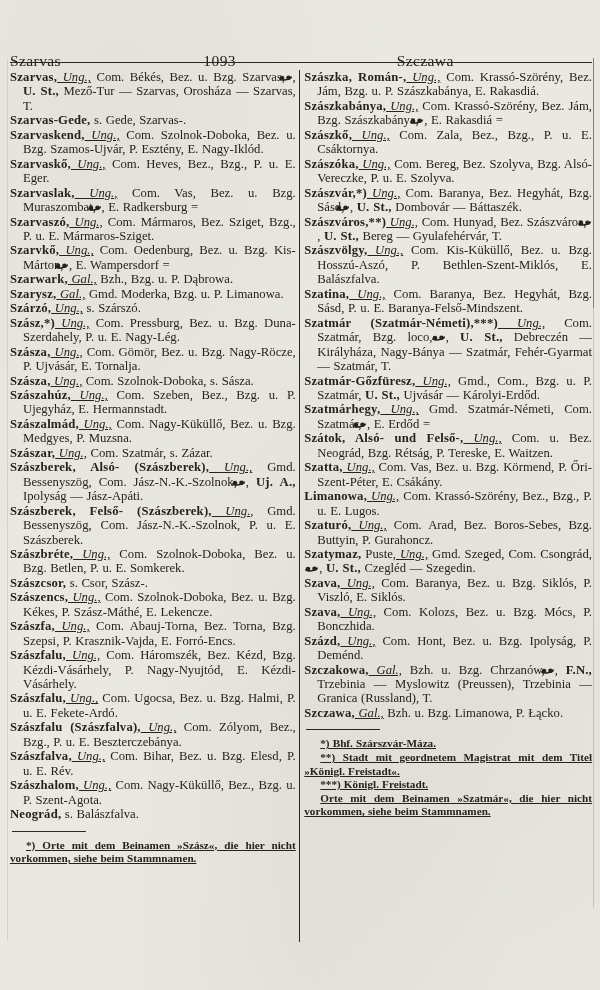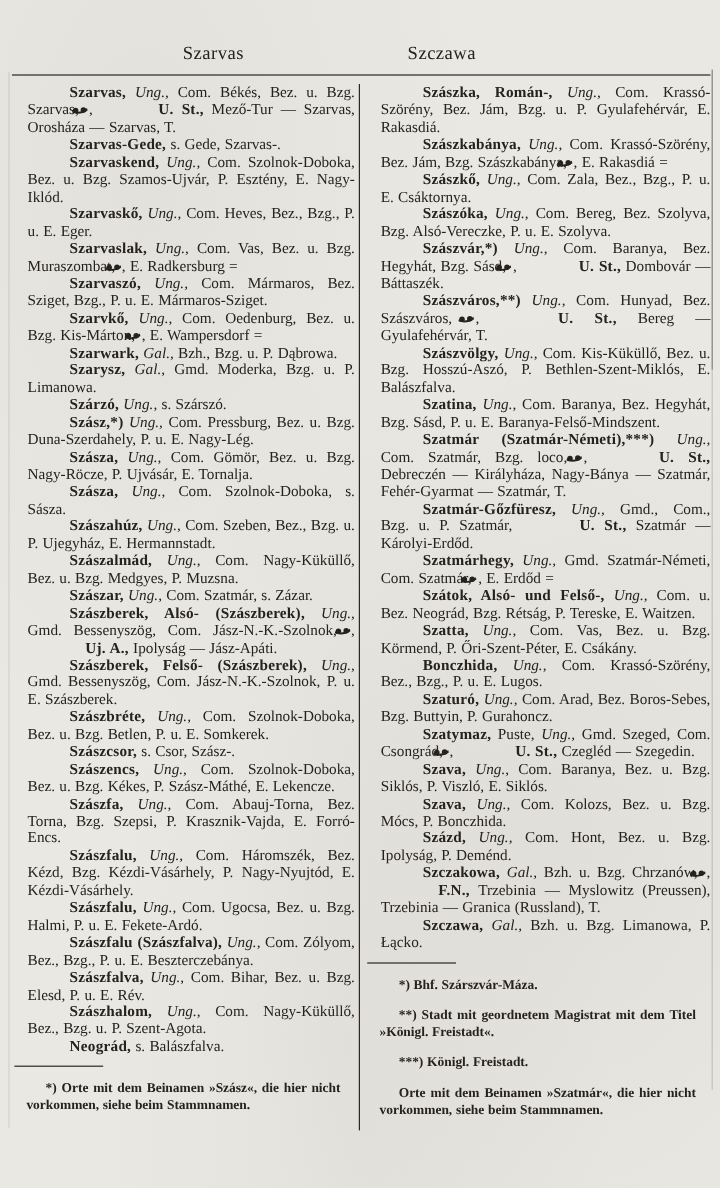--- a/index.html
+++ b/index.html
@@ -19,67 +19,69 @@
   
   .edge-left{position:absolute;left:7px;top:60px;width:1px;height:880px;background:rgba(45,40,33,.12);}
   .edge-right{position:absolute;right:6px;top:58px;width:1.5px;height:250px;background:rgba(45,40,33,.55);}
   .edge-right2{position:absolute;right:6px;top:308px;width:1px;height:600px;background:rgba(45,40,33,.18);}
 
   .header{
     position:absolute;top:36px;left:10px;right:10px;height:22px;
     display:grid;grid-template-columns:1fr 1fr 1fr;align-items:baseline;
     font-size:15.5px;letter-spacing:.4px;
   }
-  .header .hl{text-align:right;}
+  .header .hl{text-align:left;margin-top:16px;}
   .head-rule{position:absolute;top:62px;left:10px;right:8px;border-top:1.5px solid #2c2722;}
 
   .columns{
     position:absolute;top:70px;left:10px;right:8px;bottom:4px;
     display:flex;
   }
   .col{width:287px;}
   .col.right{width:289px;}
   .divider{width:1.5px;background:#2c2722;height:872px;margin:0 4px 0 3px;flex:none;}
 
   p.entry{
     margin:0;
     font-size:12.7px;
     line-height:14.45px;
     text-align:justify;
     text-indent:-13px;
     padding-left:13px;
     word-spacing:.4px;
   }
-  .b{font-weight:bold;letter-spacing:.2px;margin-left:48px;}
-  .i{font-style:italic;}
+  .b{font-weight:bold;letter-spacing:.2px;}
+  .i{font-style:italic;text-decoration:underline;}
 
   .horn{display:inline-block;line-height:0;}
   .horn svg{vertical-align:-1px;}
 
   .foot-rule{width:74px;border-top:1.3px solid #2c2722;margin:9px 0 7px 2px;}
   p.footnote{
-    margin:12px;
+    margin:0;
     font-size:11.2px;
     line-height:13.6px;
     font-weight:bold;
     text-align:justify;
     text-indent:16px;
     word-spacing:.3px;
+    text-decoration:underline;
   }
 </style>
 </head>
 <body>
 
 <div class="page">
   <div class="edge-left"></div>
   <div class="edge-right"></div>
   <div class="edge-right2"></div>
 
   <div class="header">
     <span class="hl">Szarvas</span>
+    <span class="hl">1093</span>
     <span class="hl">Szczawa</span>
   </div>
   <div class="head-rule"></div>
 
   <div class="columns">
     <div class="col left">
       <div>
           <p class="entry"><span class="b">Szarvas,</span><span class="i"> Ung.,</span><span class="n"> Com. Békés, Bez. u. Bzg. Szarvas, </span><span class="horn"><svg width="15" height="8" viewBox="0 0 30 16" xmlns="http://www.w3.org/2000/svg">
                 <circle cx="8" cy="8" r="4.6" fill="#26221d"></circle>
                 <circle cx="21" cy="7.4" r="4.6" fill="#26221d"></circle>
@@ -128,21 +130,21 @@
       <div class="foot-rule"></div>
       <div>
           <p class="footnote">*) Orte mit dem Beinamen »Szász«, die hier nicht vorkommen, siehe beim Stammnamen.</p>
         </div>
     </div>
 
     <div class="divider"></div>
 
     <div class="col right">
       <div>
-          <p class="entry"><span class="b">Szászka, Román-,</span><span class="i"> Ung.,</span><span class="n"> Com. Krassó-Szörény, Bez. Jám, Bzg. u. P. Gyulafehérvár, E. Rakasdiá.</span></p>
+          <p class="entry"><span class="b">Szászka, Román-,</span><span class="i"> Ung.,</span><span class="n"> Com. Krassó-Szörény, Bez. Jám, Bzg. u. P. Szászkabánya, E. Rakasdiá.</span></p>
           <p class="entry"><span class="b">Szászkabánya,</span><span class="i"> Ung.,</span><span class="n"> Com. Krassó-Szörény, Bez. Jám, Bzg. Szászkabánya, </span><span class="horn"><svg width="15" height="8" viewBox="0 0 30 16" xmlns="http://www.w3.org/2000/svg">
                 <circle cx="8" cy="8" r="4.6" fill="#26221d"></circle>
                 <circle cx="21" cy="7.4" r="4.6" fill="#26221d"></circle>
                 <path d="M2 11 C9 15 20 14 28 8 L27 4 C20 11 9 12 3 8 Z" fill="#26221d"></path>
               </svg></span><span class="n">, E. Rakasdiá =</span></p>
           <p class="entry"><span class="b">Szászkő,</span><span class="i"> Ung.,</span><span class="n"> Com. Zala, Bez., Bzg., P. u. E. Csáktornya.</span></p>
           <p class="entry"><span class="b">Szászóka,</span><span class="i"> Ung.,</span><span class="n"> Com. Bereg, Bez. Szolyva, Bzg. Alsó-Vereczke, P. u. E. Szolyva.</span></p>
           <p class="entry"><span class="b">Szászvár,*)</span><span class="i"> Ung.,</span><span class="n"> Com. Baranya, Bez. Hegyhát, Bzg. Sásd, </span><span class="horn"><svg width="15" height="8" viewBox="0 0 30 16" xmlns="http://www.w3.org/2000/svg">
                 <circle cx="8" cy="8" r="4.6" fill="#26221d"></circle>
                 <circle cx="21" cy="7.4" r="4.6" fill="#26221d"></circle>
@@ -153,29 +155,29 @@
                 <circle cx="21" cy="7.4" r="4.6" fill="#26221d"></circle>
                 <path d="M2 11 C9 15 20 14 28 8 L27 4 C20 11 9 12 3 8 Z" fill="#26221d"></path>
               </svg></span><span class="n">, </span><span class="b">U. St.,</span><span class="n"> Bereg — Gyulafehérvár, T.</span></p>
           <p class="entry"><span class="b">Szászvölgy,</span><span class="i"> Ung.,</span><span class="n"> Com. Kis-Küküllő, Bez. u. Bzg. Hosszú-Aszó, P. Bethlen-Szent-Miklós, E. Balászfalva.</span></p>
           <p class="entry"><span class="b">Szatina,</span><span class="i"> Ung.,</span><span class="n"> Com. Baranya, Bez. Hegyhát, Bzg. Sásd, P. u. E. Baranya-Felső-Mindszent.</span></p>
           <p class="entry"><span class="b">Szatmár (Szatmár-Németi),***)</span><span class="i"> Ung.,</span><span class="n"> Com. Szatmár, Bzg. loco, </span><span class="horn"><svg width="15" height="8" viewBox="0 0 30 16" xmlns="http://www.w3.org/2000/svg">
                 <circle cx="8" cy="8" r="4.6" fill="#26221d"></circle>
                 <circle cx="21" cy="7.4" r="4.6" fill="#26221d"></circle>
                 <path d="M2 11 C9 15 20 14 28 8 L27 4 C20 11 9 12 3 8 Z" fill="#26221d"></path>
               </svg></span><span class="n">, </span><span class="b">U. St.,</span><span class="n"> Debreczén — Királyháza, Nagy-Bánya — Szatmár, Fehér-Gyarmat — Szatmár, T.</span></p>
-          <p class="entry"><span class="b">Szatmár-Gőzfüresz,</span><span class="i"> Ung.,</span><span class="n"> Gmd., Com., Bzg. u. P. Szatmár, </span><span class="b">U. St.,</span><span class="n"> Szatmár — Károlyi-Erdőd.</span></p>
+          <p class="entry"><span class="b">Szatmár-Gőzfüresz,</span><span class="i"> Ung.,</span><span class="n"> Gmd., Com., Bzg. u. P. Szatmár, </span><span class="b">U. St.,</span><span class="n"> Ujvásár — Károlyi-Erdőd.</span></p>
           <p class="entry"><span class="b">Szatmárhegy,</span><span class="i"> Ung.,</span><span class="n"> Gmd. Szatmár-Németi, Com. Szatmár, </span><span class="horn"><svg width="15" height="8" viewBox="0 0 30 16" xmlns="http://www.w3.org/2000/svg">
                 <circle cx="8" cy="8" r="4.6" fill="#26221d"></circle>
                 <circle cx="21" cy="7.4" r="4.6" fill="#26221d"></circle>
                 <path d="M2 11 C9 15 20 14 28 8 L27 4 C20 11 9 12 3 8 Z" fill="#26221d"></path>
               </svg></span><span class="n">, E. Erdőd =</span></p>
           <p class="entry"><span class="b">Szátok, Alsó- und Felső-,</span><span class="i"> Ung.,</span><span class="n"> Com. u. Bez. Neográd, Bzg. Rétság, P. Tereske, E. Waitzen.</span></p>
           <p class="entry"><span class="b">Szatta,</span><span class="i"> Ung.,</span><span class="n"> Com. Vas, Bez. u. Bzg. Körmend, P. Őri-Szent-Péter, E. Csákány.</span></p>
-          <p class="entry"><span class="b">Bonczhida,</span><span class="i"> Ung.,</span><span class="n"> Com. Krassó-Szörény, Bez., Bzg., P. u. E. Lugos.</span></p>
+          <p class="entry"><span class="b">Limanowa,</span><span class="i"> Ung.,</span><span class="n"> Com. Krassó-Szörény, Bez., Bzg., P. u. E. Lugos.</span></p>
           <p class="entry"><span class="b">Szaturó,</span><span class="i"> Ung.,</span><span class="n"> Com. Arad, Bez. Boros-Sebes, Bzg. Buttyin, P. Gurahoncz.</span></p>
           <p class="entry"><span class="b">Szatymaz,</span><span class="n"> Puste,</span><span class="i"> Ung.,</span><span class="n"> Gmd. Szeged, Com. Csongrád, </span><span class="horn"><svg width="15" height="8" viewBox="0 0 30 16" xmlns="http://www.w3.org/2000/svg">
                 <circle cx="8" cy="8" r="4.6" fill="#26221d"></circle>
                 <circle cx="21" cy="7.4" r="4.6" fill="#26221d"></circle>
                 <path d="M2 11 C9 15 20 14 28 8 L27 4 C20 11 9 12 3 8 Z" fill="#26221d"></path>
               </svg></span><span class="n">, </span><span class="b">U. St.,</span><span class="n"> Czegléd — Szegedin.</span></p>
           <p class="entry"><span class="b">Szava,</span><span class="i"> Ung.,</span><span class="n"> Com. Baranya, Bez. u. Bzg. Siklós, P. Viszló, E. Siklós.</span></p>
           <p class="entry"><span class="b">Szava,</span><span class="i"> Ung.,</span><span class="n"> Com. Kolozs, Bez. u. Bzg. Mócs, P. Bonczhida.</span></p>
           <p class="entry"><span class="b">Százd,</span><span class="i"> Ung.,</span><span class="n"> Com. Hont, Bez. u. Bzg. Ipolyság, P. Deménd.</span></p>
           <p class="entry"><span class="b">Szczakowa,</span><span class="i"> Gal.,</span><span class="n"> Bzh. u. Bzg. Chrzanów, </span><span class="horn"><svg width="15" height="8" viewBox="0 0 30 16" xmlns="http://www.w3.org/2000/svg">

